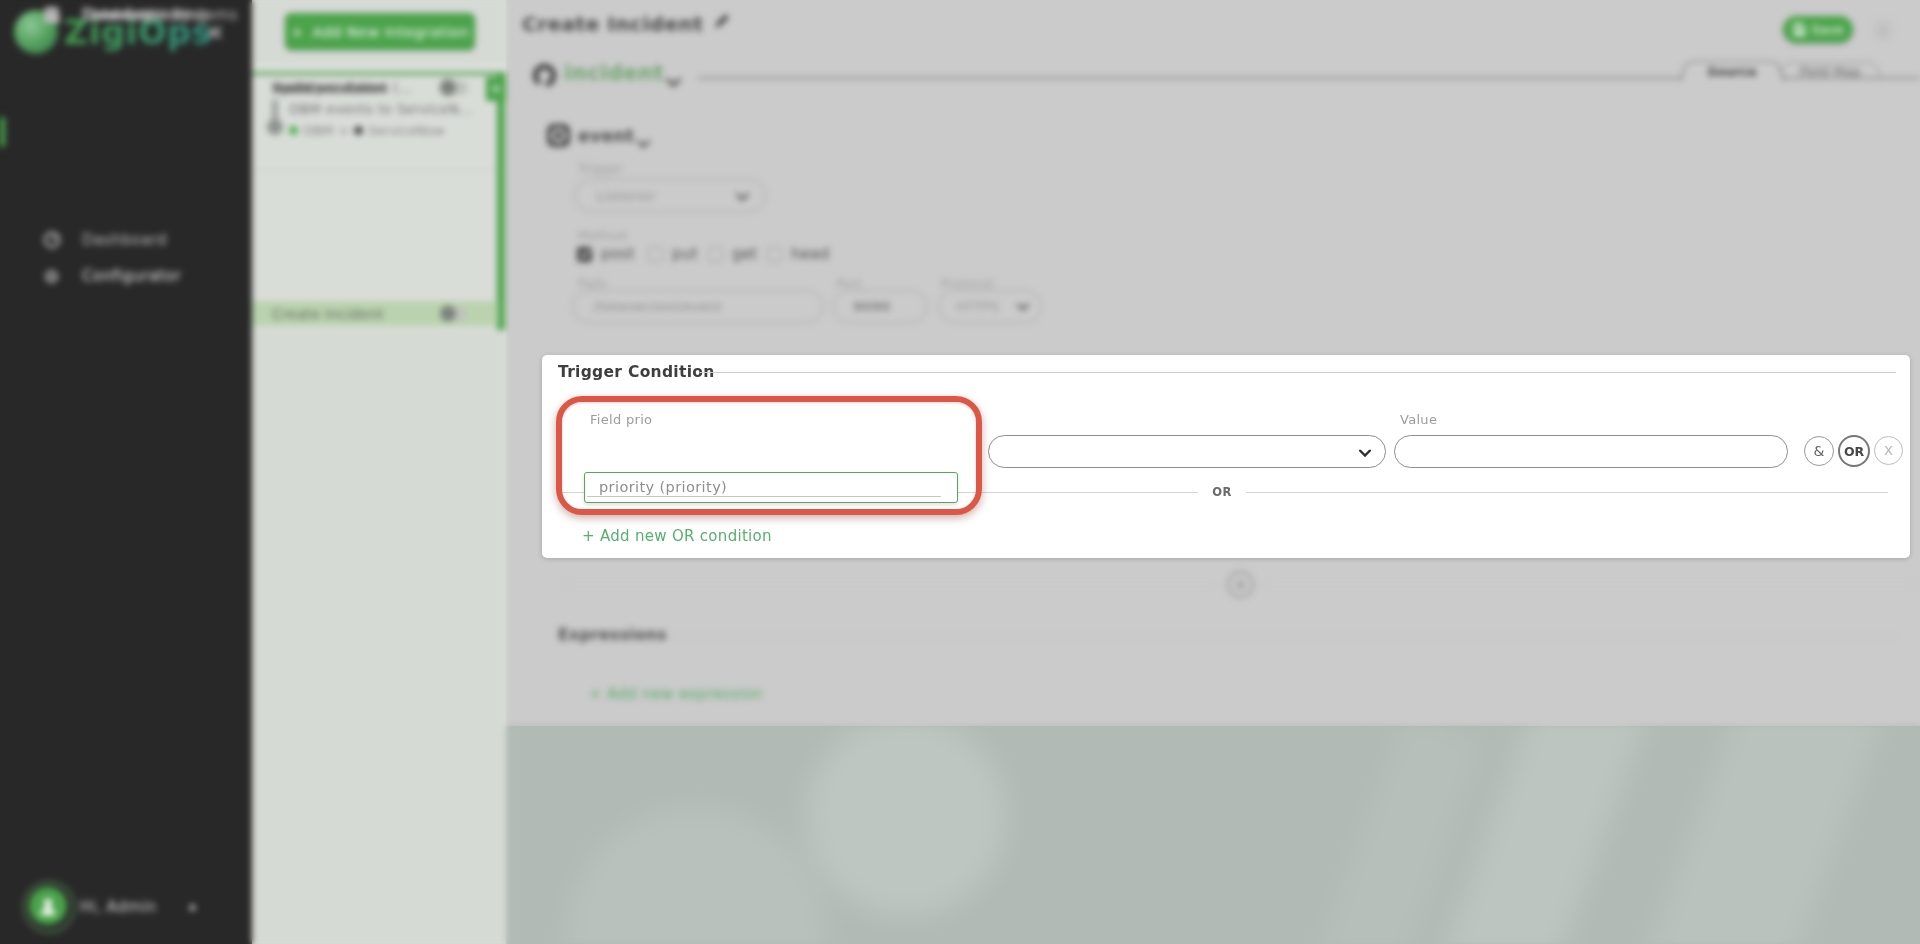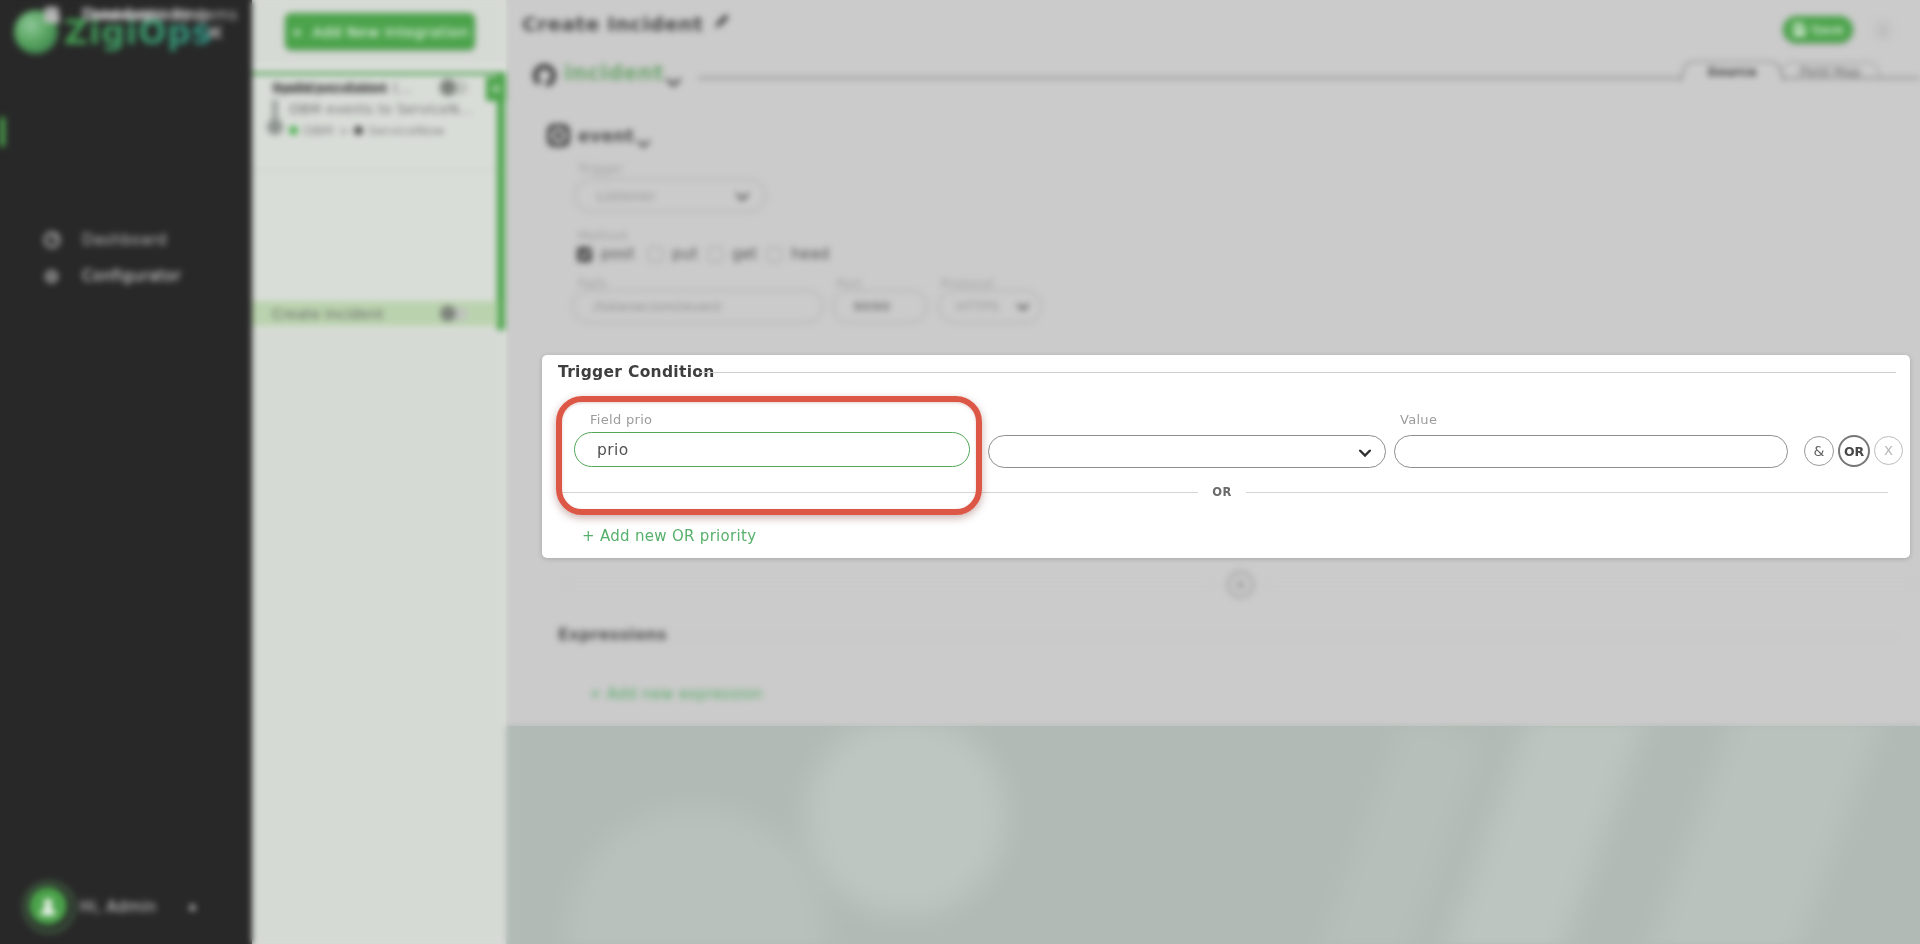--- a/index.html
+++ b/index.html
@@ -404,34 +404,36 @@
   <div id="tc-title">Trigger Condition</div>
   <div id="tc-title-line"></div>
 
   <div id="tc-or-row">
     <span class="orline"></span>
     <span id="tc-or-text">OR</span>
     <span class="orline"></span>
   </div>
 
   <span id="tc-field-label">Field prio</span>
-  <input id="tc-field-input" type="text" value="prio" style="">
+  <div id="tc-suggestion">
+    <span class="sug-text">priority (priority)</span>
+  </div>
 
   <div id="tc-op-wrap">
     <select id="tc-op-select"></select>
     <span id="tc-op-chevron">
       <svg width="12" height="8" viewBox="0 0 12 8">
           <path d="M1 1l5 5 5-5" fill="none" stroke="#2f2f2f" stroke-width="2.4" stroke-linecap="round"></path>
         </svg>
     </span>
   </div>
 
   <span id="tc-value-label">Value</span>
   <input id="tc-value-input" type="text" value="" style="">
 
   <button class="cbtn" id="tc-and">&amp;</button>
   <button class="cbtn" id="tc-or">OR</button>
   <button class="cbtn" id="tc-x">X</button>
 
-  <div id="tc-add-link">+ Add new OR priority</div>
+  <div id="tc-add-link">+ Add new OR condition</div>
 </div>
 
 <div id="red-ring"></div>
 
 </body></html>

